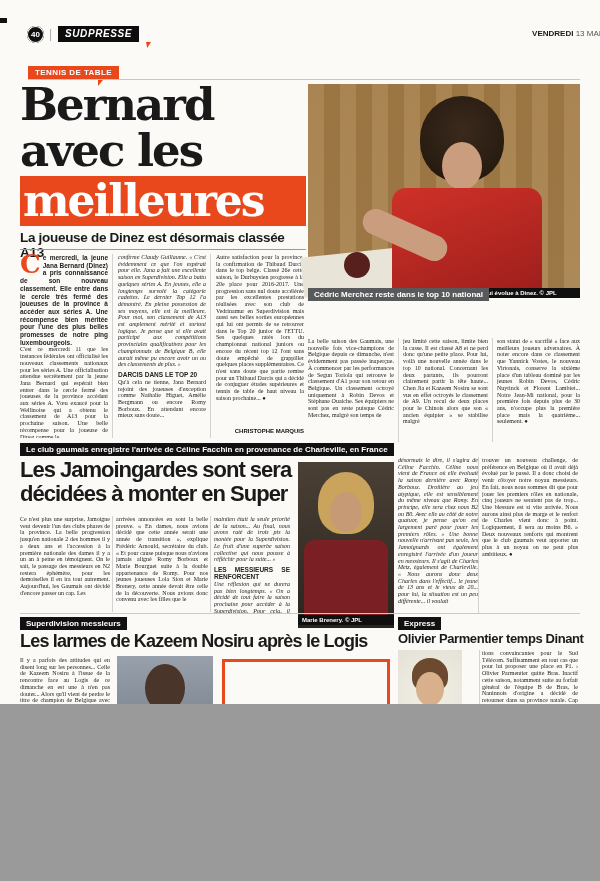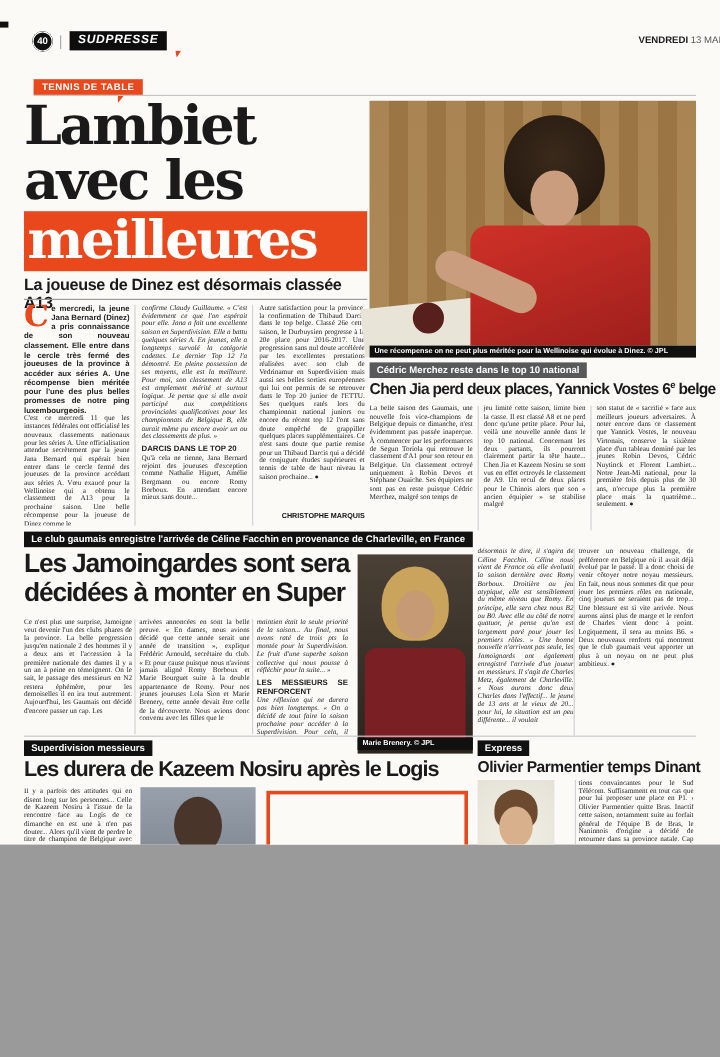--- a/index.html
+++ b/index.html
@@ -52,21 +52,21 @@
       repeating-linear-gradient(90deg,#c49d66 0 16px,#b08850 16px 32px);}
   #main-photo .shade{position:absolute;inset:0;background:linear-gradient(180deg,rgba(90,60,25,.25),rgba(40,25,10,.15));}
   #main-photo .hair{position:absolute;left:112px;top:12px;width:84px;height:86px;border-radius:50% 50% 46% 46%;background:radial-gradient(circle at 50% 40%,#3a2a1c,#20150c);}
   #main-photo .face{position:absolute;left:134px;top:58px;width:40px;height:48px;border-radius:50%;background:#c99d7e;}
   #main-photo .shirt{position:absolute;left:84px;top:104px;width:150px;height:100px;border-radius:14px 14px 0 0;background:linear-gradient(160deg,#cf3128,#9f1f1c);}
   #main-photo .arm{position:absolute;left:52px;top:138px;width:90px;height:26px;border-radius:13px;background:#c99d7e;transform:rotate(24deg);}
   #main-photo .paddle{position:absolute;left:36px;top:168px;width:26px;height:26px;border-radius:50%;background:#57201d;}
   #main-photo .table{position:absolute;left:-6px;top:168px;width:110px;height:40px;background:#e9e4d8;transform:rotate(-6deg);}
   #main-caption{left:308px;top:288px;width:264px;}
   
-  #chen-kicker{left:308px;top:302px;}
+  #chen-kicker{left:308px;top:288px;}
   #chen-title{left:308px;top:316px;width:272px;font:bold 13px "Liberation Sans",sans-serif;letter-spacing:-.6px;white-space:nowrap;}
   #chen-title sup{font-size:8px;}
   #c-col1{left:308px;top:338px;width:86px;height:104px;}
   #c-col2{left:403px;top:338px;width:85px;height:104px;}
   #c-col3{left:497px;top:338px;width:83px;height:104px;}
   #c-r1{left:398px;top:338px;height:104px;} #c-r2{left:492px;top:338px;height:104px;}
   
   #j-kicker{left:20px;top:443px;}
   #j-title{left:20px;top:458px;width:300px;font:bold 22px/24px "Liberation Sans",sans-serif;letter-spacing:-1px;}
   #j-col1{left:20px;top:516px;width:90px;height:96px;}
@@ -128,21 +128,21 @@
   <div class="abs" id="brand">SUDPRESSE</div>
   <div class="abs" id="brand-tail"></div>
   <div class="abs" id="date">
     <span>VENDREDI</span><span class="rest"> 13 MAI 2016</span>
   </div>
 
   <div class="abs" id="section-rule"></div>
   <div class="abs" id="section-label">TENNIS DE TABLE</div>
   <div class="abs" id="section-tail"></div>
 
-  <div class="abs bighl" id="hl1">Lambiet</div>
+  <div class="abs bighl" id="hl1">Bernard</div>
   <div class="abs" id="hl3">meilleures</div>
   <div class="abs bighl" id="hl2">avec les</div>
   <div class="abs" id="subtitle">La joueuse de Dinez est désormais classée A13</div>
   <div class="abs" id="sub-rule"></div>
 
   <div class="abs body-col" id="m-col1">
     <span class="intro"><span class="dropcap">C</span><span>e mercredi, la jeune Jana Bernard (Dinez) a pris connaissance de son nouveau classement. Elle entre dans le cercle très fermé des joueuses de la province à accéder aux séries A. Une récompense bien méritée pour l'une des plus belles promesses de notre ping luxembourgeois.</span></span>
     <br><span>C'est ce mercredi 11 que les instances fédérales ont officialisé les nouveaux classements nationaux pour les séries A. Une officialisation attendue secrètement par la jeune Jana Bernard qui espérait bien entrer dans le cercle fermé des joueuses de la province accédant aux séries A. Vœu exaucé pour la Wellinoise qui a obtenu le classement de A13 pour la prochaine saison. Une belle récompense pour la joueuse de Dinez comme le</span>
   </div>
   <div class="abs body-col" id="m-col2">
@@ -160,23 +160,20 @@
     <div class="table"></div>
     <div class="hair"></div>
     <div class="face"></div>
     <div class="shirt"></div>
     <div class="arm"></div>
     <div class="paddle"></div>
   </div>
   <div class="abs caption" id="main-caption">Une récompense on ne peut plus méritée pour la Wellinoise qui évolue à Dinez. © JPL</div>
 
   <div class="abs bar gray" id="chen-kicker">Cédric Merchez reste dans le top 10 national</div>
-  <div class="abs" id="chen-title">
-    <span>Chen Jia perd deux places, Yannick Vostes 6</span><sup>e</sup><span> belge</span>
-  </div>
   <div class="abs body-col" id="c-col1">La belle saison des Gaumais, une nouvelle fois vice-champions de Belgique depuis ce dimanche, n'est évidemment pas passée inaperçue. À commencer par les performances de Segun Toriola qui retrouve le classement d'A1 pour son retour en Belgique. Un classement octroyé uniquement à Robin Devos et Stéphane Ouaiche. Ses équipiers ne sont pas en reste puisque Cédric Merchez, malgré son temps de</div>
   <div class="abs body-col" id="c-col2">jeu limité cette saison, limite bien la casse. Il est classé A8 et ne perd donc qu'une petite place. Pour lui, voilà une nouvelle année dans le top 10 national. Concernant les deux partants, ils pourront clairement partir la tête haute... Chen Jia et Kazeem Nosiru se sont vus en effet octroyés le classement de A9. Un recul de deux places pour le Chinois alors que son « ancien équipier » se stabilise malgré</div>
   <div class="abs body-col" id="c-col3">son statut de « sacrifié » face aux meilleurs joueurs adversaires. À noter encore dans ce classement que Yannick Vostes, le nouveau Virtonais, conserve la sixième place d'un tableau dominé par les jeunes Robin Devos, Cédric Nuytinck et Florent Lambiet... Notre Jean-Mi national, pour la première fois depuis plus de 30 ans, n'occupe plus la première place mais la quatrième... seulement. ●</div>
   <div class="abs vrule" id="c-r1"></div>
   <div class="abs vrule" id="c-r2"></div>
 
   <div class="abs bar" id="j-kicker">Le club gaumais enregistre l'arrivée de Céline Facchin en provenance de Charleville, en France</div>
   <div class="abs" id="j-title">Les Jamoingardes sont sera décidées à monter en Super</div>
   <div class="abs body-col" id="j-col1">Ce n'est plus une surprise, Jamoigne veut devenir l'un des clubs phares de la province. La belle progression jusqu'en nationale 2 des hommes il y a deux ans et l'accession à la première nationale des dames il y a un an à peine en témoignent. On le sait, le passage des messieurs en N2 restera éphémère, pour les demoiselles il en ira tout autrement. Aujourd'hui, les Gaumais ont décidé d'encore passer un cap. Les</div>
   <div class="abs body-col" id="j-col2">arrivées annoncées en sont la belle preuve. « En dames, nous avions décidé que cette année serait une année de transition », explique Frédéric Arnould, secrétaire du club. « Et pour cause puisque nous n'avions jamais aligné Romy Borboux et Marie Bourguet suite à la double appartenance de Romy. Pour nos jeunes joueuses Lola Sion et Marie Brenery, cette année devait être celle de la découverte. Nous avions donc convenu avec les filles que le</div>
@@ -192,21 +189,21 @@
     <div class="face"></div>
     <div class="shirt"></div>
   </div>
   <div class="abs caption" id="j-caption">Marie Brenery. © JPL</div>
   <div class="abs vrule" id="j-r1"></div>
   <div class="abs vrule" id="j-r2"></div>
   <div class="abs vrule" id="j-r3"></div>
   <div class="abs" id="mid-rule"></div>
 
   <div class="abs bar" id="k-kicker">Superdivision messieurs</div>
-  <div class="abs" id="k-title">Les durera de Kazeem Nosiru après le Logis</div>
+  <div class="abs" id="k-title">Les larmes de Kazeem Nosiru après le Logis</div>
   <div class="abs body-col" id="k-col1">Il y a parfois des attitudes qui en disent long sur les personnes... Celle de Kazeem Nosiru à l'issue de la rencontre face au Logis de ce dimanche en est une à n'en pas douter... Alors qu'il vient de perdre le titre de champion de Belgique avec son équipe, alors qu'il est battu pour la seconde fois de l'après-midi sur le fil, le Nigérian n'a pas hésité un instant à enfourcher les gradins montés pour l'occasion. Un seul objectif dans son regard : trouver les jeunes qu'il encadre à la province. Près d'eux, il n'a pu retenir ses larmes. Bien plus que la défaite du jour, c'est de les quitter qui lui faisait le plus mal. C'est qu'on n'oublie pas trois ans d'entraînement quatre fois par semaine comme cela... Sous les yeux ébahis des parents, le Nigérian leur adresse ces quelques mots : « Conti-</div>
   <div class="abs" id="k-photo">
     <div class="head"></div>
     <div class="jacket"></div>
     <div class="stripe"></div>
   </div>
   <div class="abs caption" id="k-caption">Il était là depuis 5 ans. © JPL</div>
   <div class="abs body-col" id="k-col2">nuez comme cela et vous y arriverez. Je penserai souvent à vous... » Sans nul doute, eux aussi penseront souvent à Kazeem Nosiru... Et qui sait, s'il repasse un jour en Gaume, il pourra compter sur bon nombre de supporters dans les travées de la Cour Marchal. ●</div>
   <div class="abs byline" id="k-byline">C.M.</div>
 

